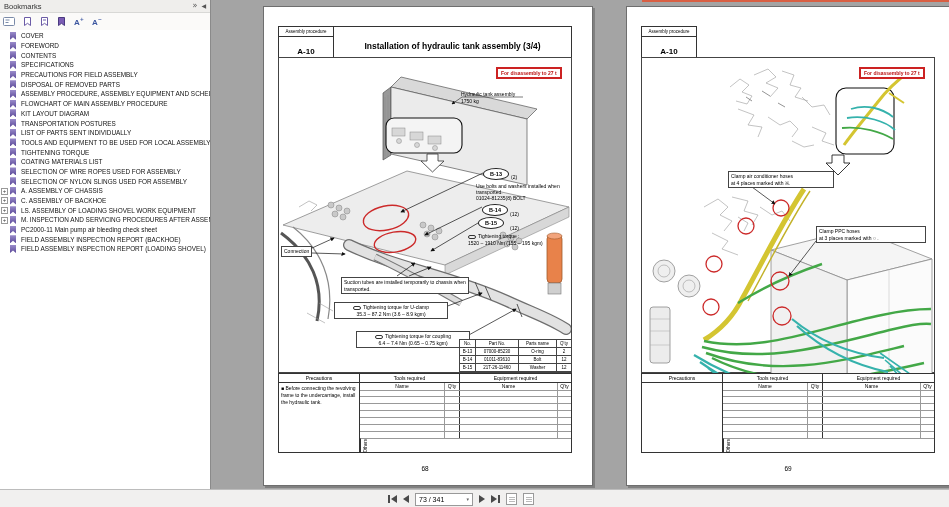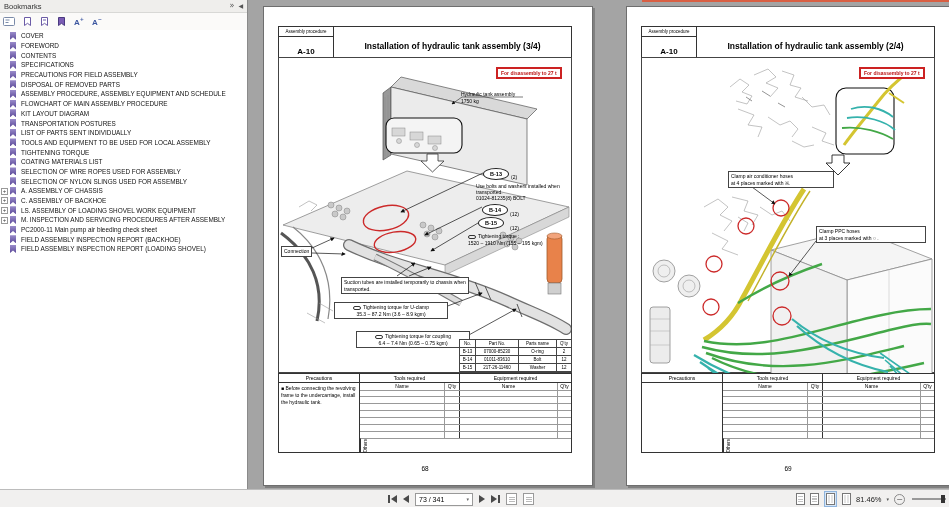--- a/index.html
+++ b/index.html
@@ -4,21 +4,21 @@
 <style>
   * { box-sizing: border-box; margin: 0; padding: 0; }
   html,body { width:949px; height:507px; overflow:hidden; }
   body { font-family:"Liberation Sans", sans-serif; background:#a4a4a4; position:relative; }
   .glyph { font-family:"DejaVu Sans", sans-serif; }
 
   
   .orange-strip { position:absolute; left:642px; top:0; width:307px; height:2px; background:#d95f43; z-index:9; }
 
   
-  .panel { position:absolute; left:0; top:0; width:248px; height:489px; background:#fff; border-right:1px solid #8a8a8a; z-index:2; }
+  .panel { position:absolute; left:0; top:0; width:211px; height:489px; background:#fff; border-right:1px solid #8a8a8a; z-index:2; }
   .phead { height:13px; background:#efeeec; border-bottom:1px solid #d8d8d6; display:flex; align-items:center; padding:0 4px; font-size:7.5px; color:#333; }
   .phead .sp { flex:1; }
   .phead .hicon { color:#555; font-size:8px; line-height:1; margin-left:4px; cursor:pointer; }
   .phead .hicon.small { font-size:6px; }
   .ptool { height:17px; display:flex; align-items:center; padding-left:3px; gap:8px; background:#fbfaf9; }
   .ptool svg { display:block; }
   .afont { font-size:8px; font-weight:bold; color:#3c56a0; line-height:1; cursor:pointer; }
   .afont sup { font-size:5px; }
   .blist { position:absolute; top:31px; left:0; right:0; bottom:0; overflow:hidden; }
   .bitem { height:9.7px; display:flex; align-items:center; padding-left:10px; position:relative; white-space:nowrap; cursor:pointer; }
@@ -434,21 +434,20 @@
     </div>
     <div class="pnum">68</div>
   </div>
 
   <div class="page p2">
     <div class="hdr">
       <div class="hdr-l">
         <div class="pl">Assembly procedure</div>
         <div class="pc">A-10</div>
       </div>
-      <div class="hdr-t">Installation of hydraulic tank assembly (2/4)</div>
     </div>
     <div class="content-frame"></div>
 
     <svg class="diag" viewBox="0 0 292 316">
       <defs>
           <marker id="ar2" markerWidth="6" markerHeight="6" refX="5" refY="3" orient="auto">
             <path d="M0,0L6,3L0,6z" fill="#111"></path>
           </marker>
         </defs>
       <g stroke="#9a9a9a" stroke-width="0.6" fill="none">
@@ -614,42 +613,13 @@
         <span class="tri-r"></span>
         <span class="vbar"></span>
       </span>
     <span class="viewicon">
         <i></i>
       </span>
     <span class="viewicon">
         <i></i>
       </span>
   </div>
-  <div class="rgrp">
-    <span class="licon">
-        <i></i>
-        <i></i>
-        <i></i>
-      </span>
-    <span class="licon">
-        <i></i>
-        <i></i>
-        <i></i>
-        <i></i>
-      </span>
-    <span class="active-wrap">
-        <span class="licon pair">
-          <i></i>
-          <i></i>
-        </span>
-      </span>
-    <span class="licon pair">
-        <i></i>
-        <i></i>
-      </span>
-    <span class="zoomtext">81.46%</span>
-    <span class="caret glyph">▾</span>
-    <span class="zoomout glyph">−</span>
-    <span class="slider">
-        <span class="handle"></span>
-      </span>
-  </div>
 </div>
 
 </body></html>

